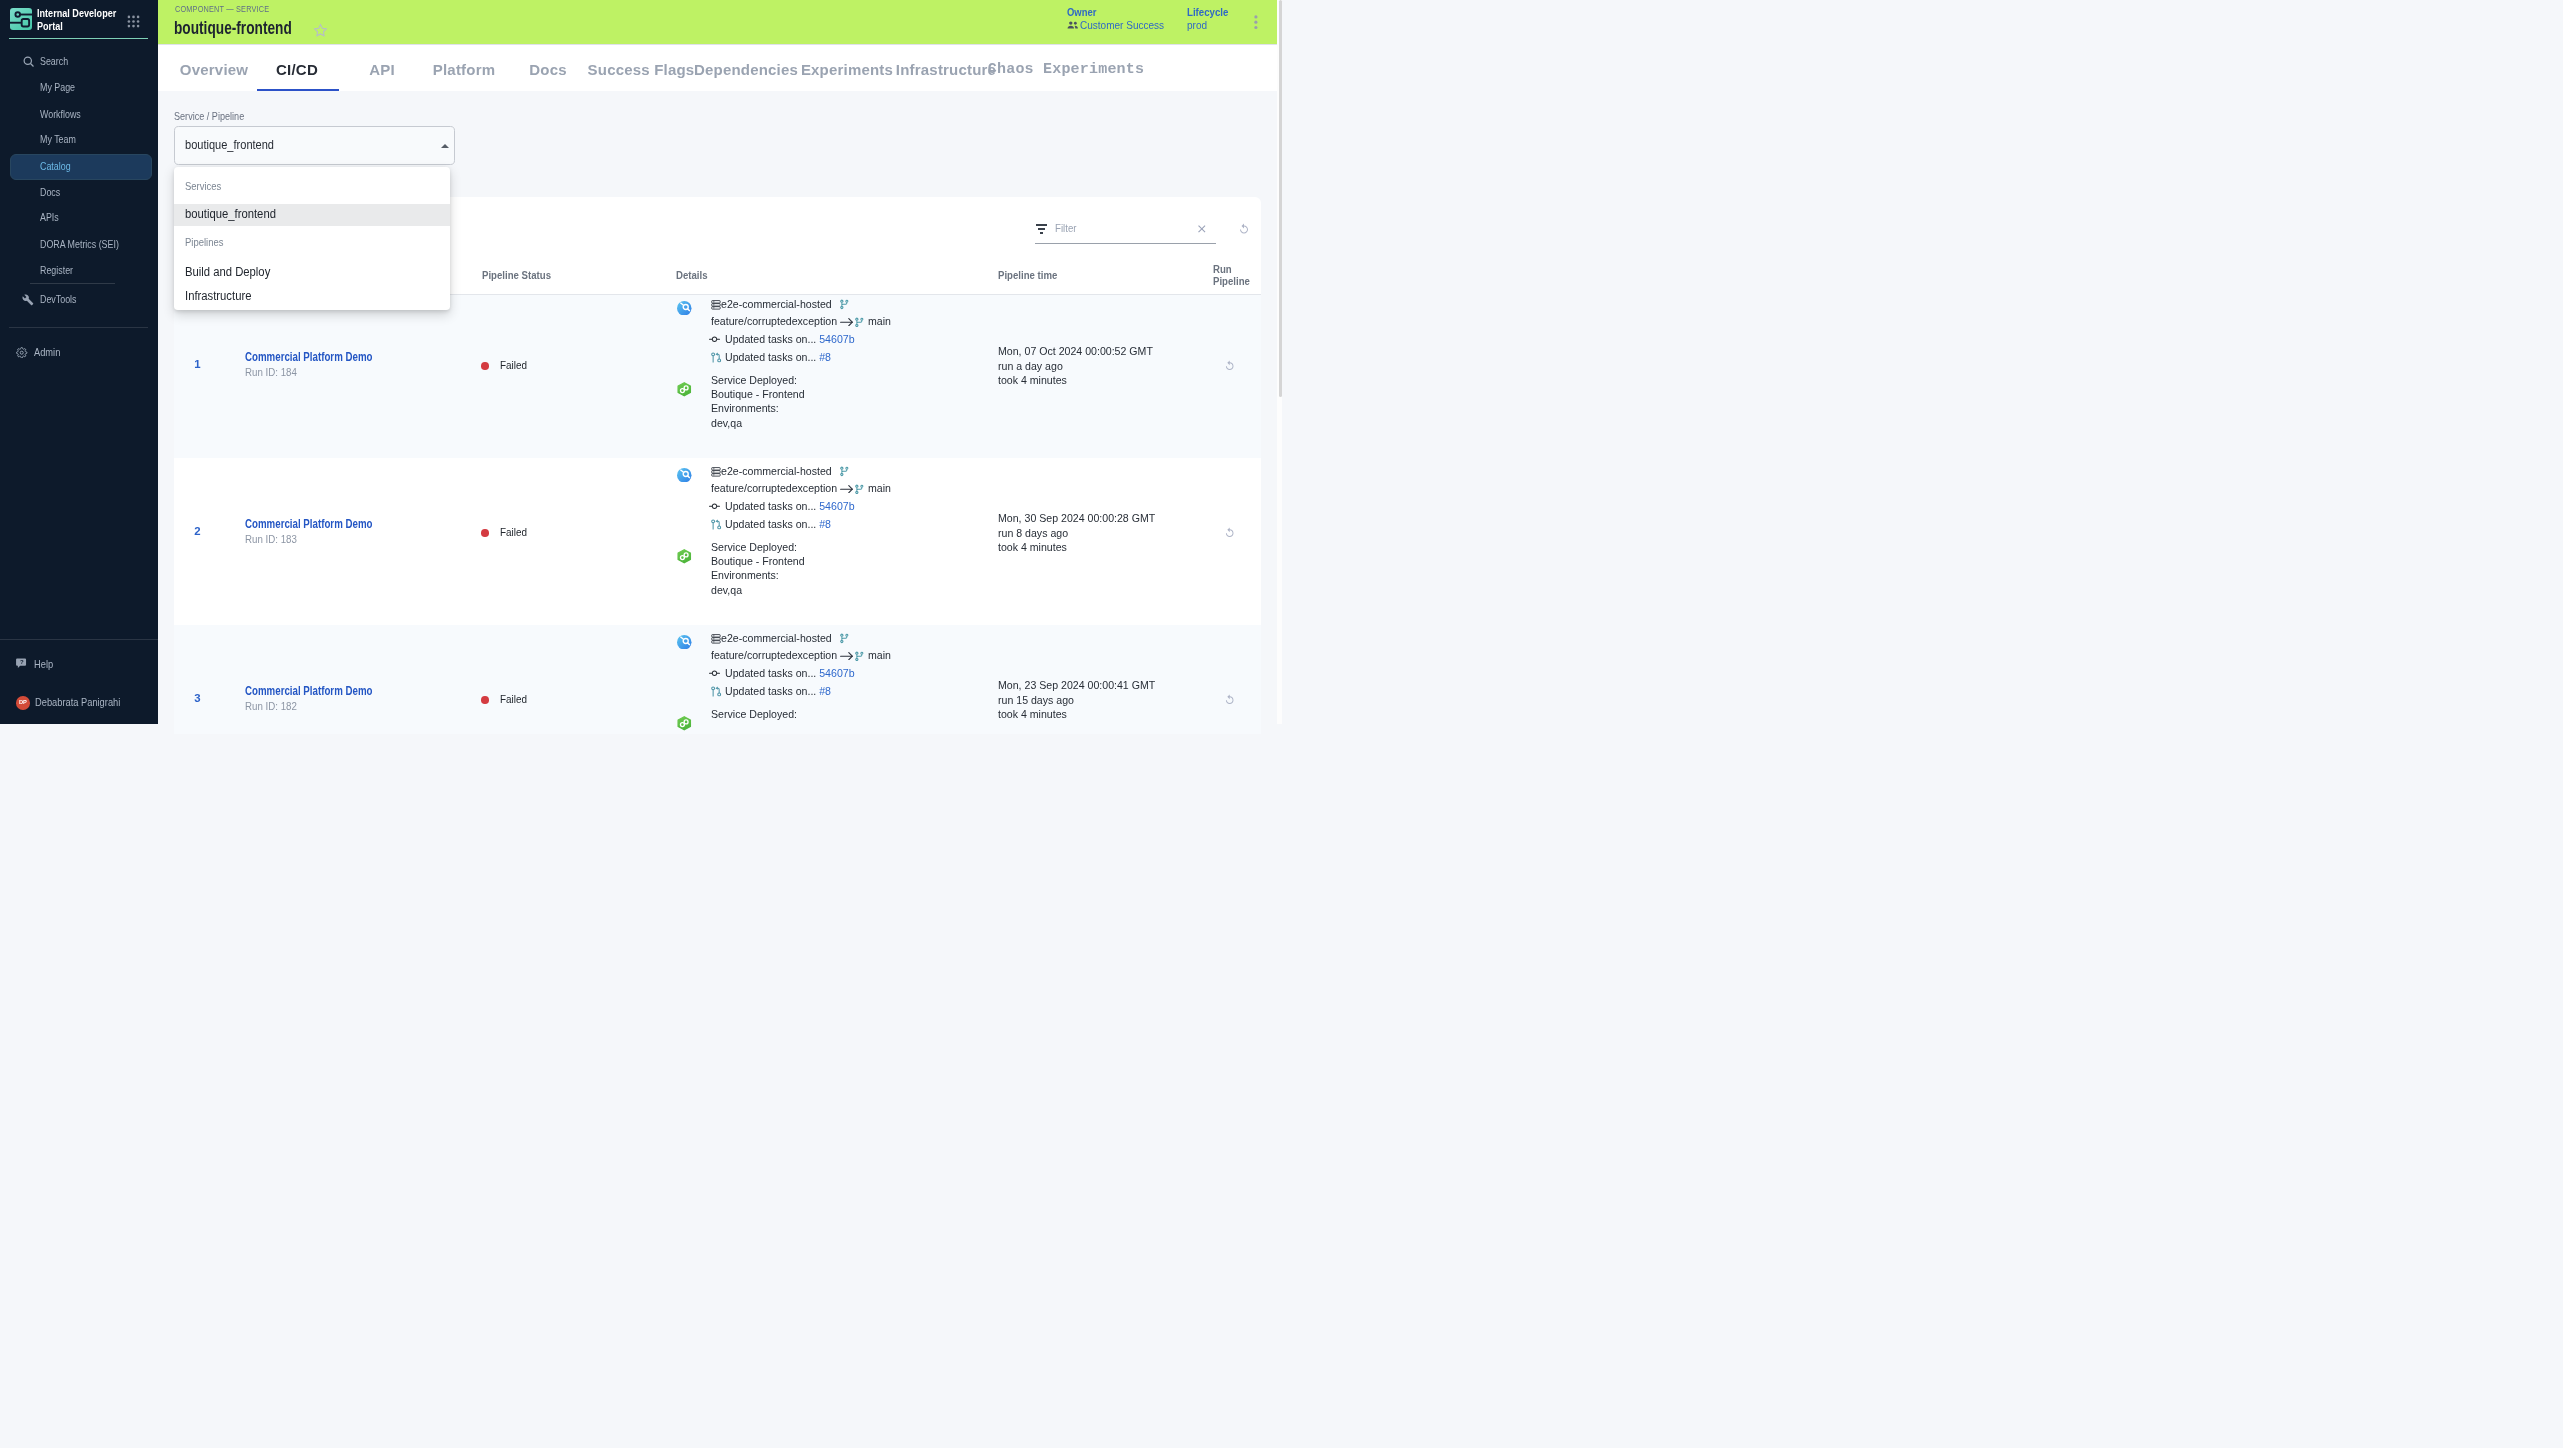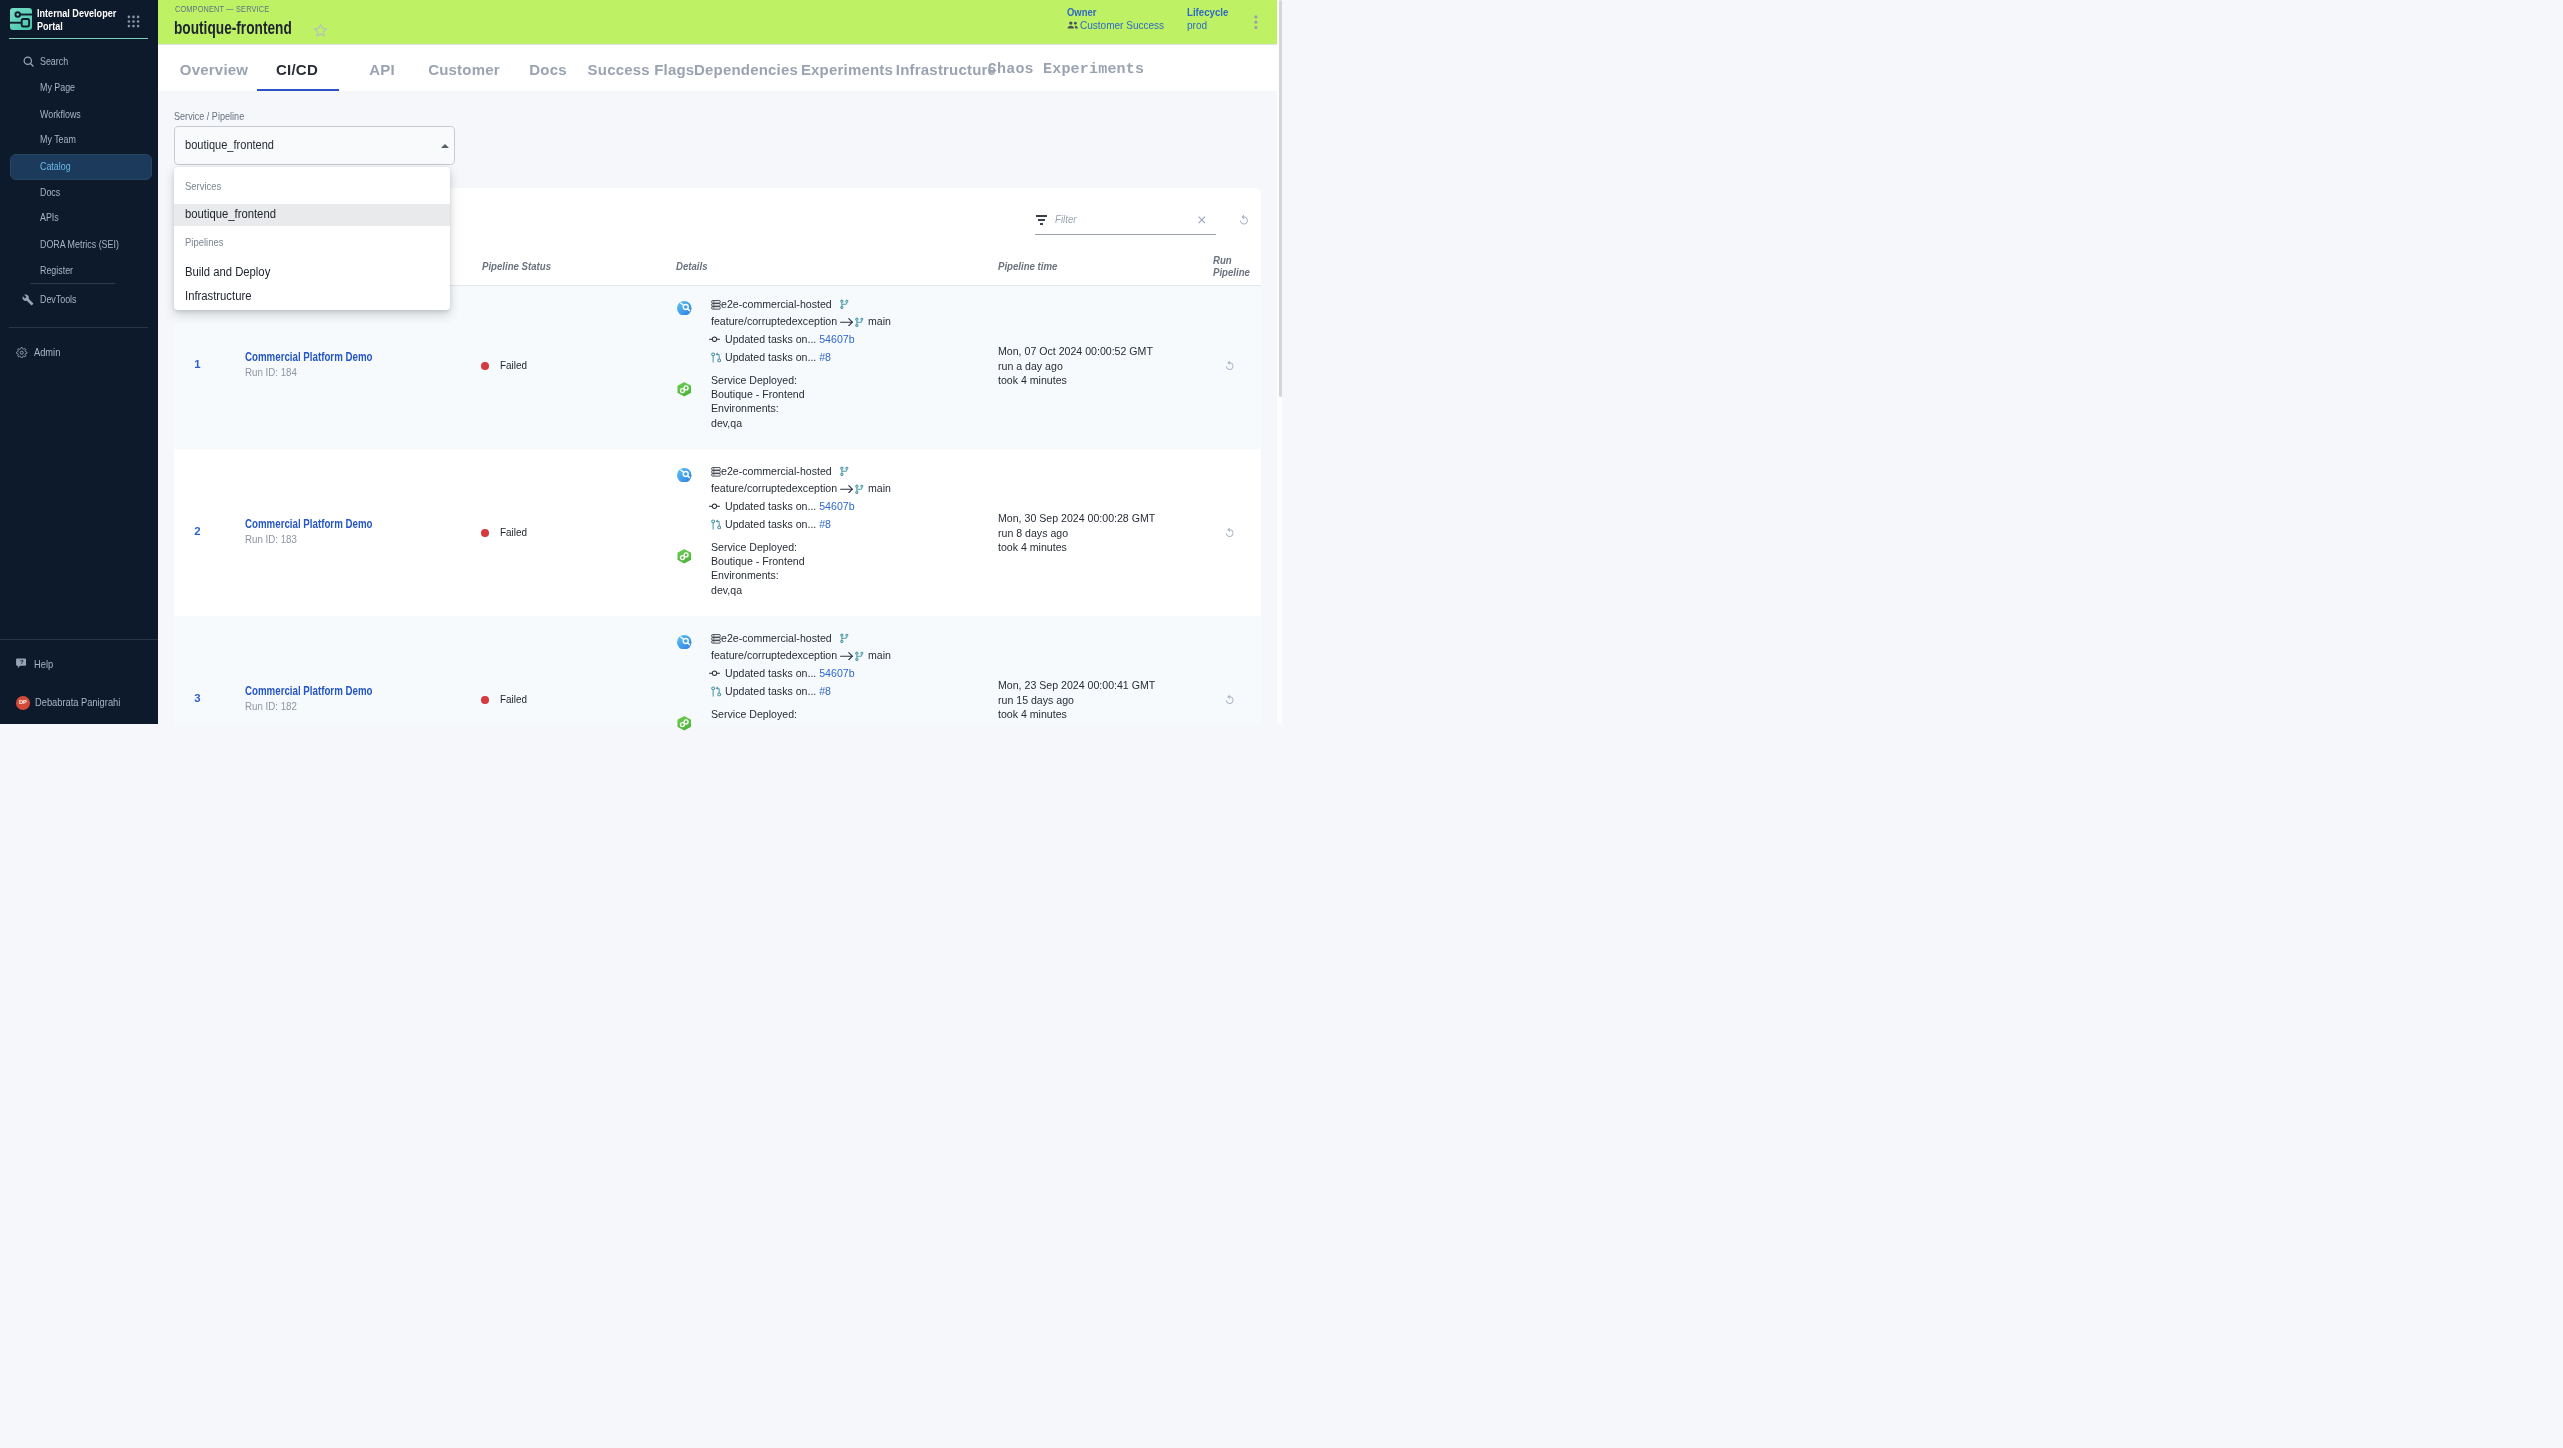--- a/index.html
+++ b/index.html
@@ -10,21 +10,21 @@
 
 #sidebar { position:absolute; left:0; top:0; width:158px; height:724px; background:#0d1a2b; z-index:30; }
 .nav { position:absolute; left:40px; font-size:10.7px; color:#a9b4c3; line-height:15px; white-space:nowrap; transform:scaleX(0.83); transform-origin:0 50%; }
 .nav2 { position:absolute; left:34px; font-size:10.7px; color:#aab5c4; line-height:15px; white-space:nowrap; transform:scaleX(0.87); transform-origin:0 50%; }
 
 #header { position:absolute; left:158px; top:0; width:1124px; height:45px; background:#bef264; border-bottom:0.8px solid #dfe2ea; z-index:5; }
 #tabbar { position:absolute; left:158px; top:45px; width:1124px; height:46px; background:#ffffff; z-index:5; }
 .tab { position:absolute; top:18.6px; transform:translateX(-50%); font-size:15px; font-weight:bold; color:#9aa3b1; line-height:11.4px; letter-spacing:0.2px; }
 .tabon { color:#272c35;text-align:center; }
 
-#card { position:absolute; left:174px; top:188px; width:1087px; height:537px; background:#ffffff; border-radius:6px 6px 0 0; z-index:1;font-style:italic; }
+#card { position:absolute; left:174px; top:197px; width:1087px; height:537px; background:#ffffff; border-radius:6px 6px 0 0; z-index:1; }
 .rowa { position:absolute; left:0; width:1087px; background:#f7fafd; }
 .hdr { position:absolute; font-size:11px; font-weight:bold; color:#6b737f; line-height:12px; white-space:nowrap; transform:scaleX(0.875); transform-origin:0 50%; }
 
 #panel { position:absolute; left:174px; top:167px; width:276px; height:143px; background:#fff; border-radius:3.8px; box-shadow:0 4.6px 12px rgba(0,0,0,0.16), 0 1.5px 3.8px rgba(0,0,0,0.1); z-index:20; }
 .pi { position:absolute; left:11.4px; font-size:12px; color:#21262e; line-height:15px; transform:scaleX(0.94); transform-origin:0 50%; }
 .pl { position:absolute; left:11.4px; font-size:11px; color:#7b8592; line-height:15px; transform:scaleX(0.86); transform-origin:0 50%; }
 
 .row { position:absolute; left:174px; width:1087px; height:167px; z-index:2; }
 .num { position:absolute; left:18px; top:71px; width:10.7px; text-align:center; font-size:11.4px; font-weight:bold; color:#2c62c9; line-height:15px; }
 .ttl { position:absolute; left:71px; top:64px; font-size:12px; font-weight:bold; color:#2456c4; line-height:15px; white-space:nowrap; transform:scaleX(0.81); transform-origin:0 50%; }
@@ -125,21 +125,21 @@
   <svg class="abs" style="left:1096px; top:14.5px;" width="3.8" height="16.7" viewBox="0 0 5 22" fill="#9aa0ac">
     <circle cx="2.5" cy="2.5" r="2.1"></circle>
       <circle cx="2.5" cy="9.5" r="2.1"></circle>
       <circle cx="2.5" cy="16.5" r="2.1"></circle>
   </svg>
 </div>
 <div id="tabbar">
   <div class="tab" style="left:56px;">Overview</div>
   <div class="tab tabon" style="left:139px;">CI/CD</div>
   <div class="tab" style="left:224px;">API</div>
-  <div class="tab" style="left:306px;">Customer</div>
+  <div class="tab" style="left:306px;">Platform</div>
   <div class="tab" style="left:390px;">Docs</div>
   <div class="tab" style="left:483px;">Success Flags</div>
   <div class="tab" style="left:588px;">Dependencies</div>
   <div class="tab" style="left:689px;">Experiments</div>
   <div class="tab" style="left:788px;">Infrastructure</div>
   <div class="tab" style="left:908px;font-family:Liberation Mono, monospace;">Chaos Experiments</div>
   <div class="abs" style="left:99px; top:44px; width:82px; height:1.9px; background:#2c52c8;"></div>
 </div>
 <div id="content-bg" class="abs" style="left:158px; top:91px; width:1124px; height:633px; background:#f5f7fa;"></div>
 <svg width="0" height="0" style="position:absolute">​<defs>

